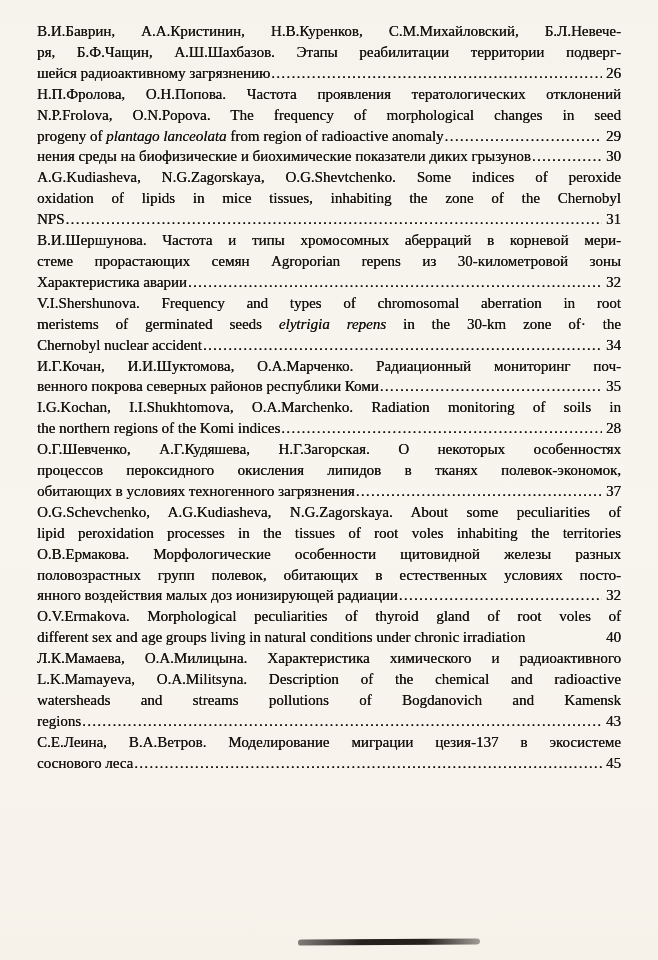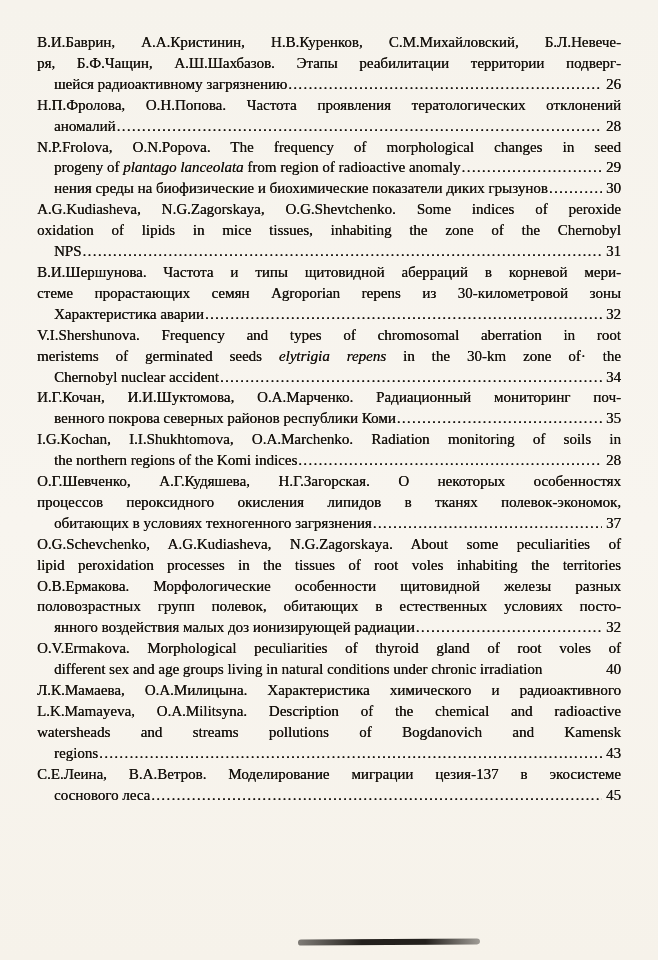--- a/index.html
+++ b/index.html
@@ -8,36 +8,35 @@
   body {
     position: relative;
     overflow: hidden;
     background: linear-gradient(180deg, #f6f3ec 0%, #f8f5ef 55%, #f6f2ea 100%);
     font-family: "Liberation Serif", "DejaVu Serif", serif;
     color: #17130e;
   }
   .page-inner {
     position: absolute;
     left: 37px;
-    top: 32px;
+    top: 21px;
     width: 584px;
   }
   .toc-entry {
     font-size: 15px;
     line-height: 20.9px;
     text-shadow: 0.2px 0 0 currentColor; 
   }
   .line {
     text-align: justify;
     text-align-last: justify;
   }
   .lastline {
     display: flex;
     align-items: flex-end;
-    margin-left: 17px;
   }
   .lasttext { flex: 0 1 auto; white-space: nowrap; }
   .dots {
     flex: 1 1 auto;
     min-width: 0;
     overflow: hidden;
     white-space: nowrap;
     margin: 0 2px 0 1px;
   }
   .dots::after {
@@ -71,25 +70,20 @@
       <div class="line"><span>ря, Б.Ф.Чащин, А.Ш.Шахбазов. Этапы реабилитации территории подверг-</span></div>
       <div class="line lastline">
       <span class="lasttext"><span>шейся радиоактивному загрязнению</span></span>
       <span class="dots"></span>
       <span class="pagenum">26</span>
     </div>
   </div>
 
   <div class="toc-entry">
     <div class="line"><span>Н.П.Фролова, О.Н.Попова. Частота проявления тератологических отклонений</span></div>
-      <div class="line lastline">
-      <span class="lasttext"><span>аномалий</span></span>
-      <span class="dots"></span>
-      <span class="pagenum">28</span>
-    </div>
   </div>
 
   <div class="toc-entry">
     <div class="line"><span>N.P.Frolova, O.N.Popova. The frequency of morphological changes in seed</span></div>
       <div class="line lastline">
       <span class="lasttext"><span>progeny of </span><span class="italic">plantago lanceolata</span><span> from region of radioactive anomaly</span></span>
       <span class="dots"></span>
       <span class="pagenum">29</span>
     </div>
   </div>
@@ -106,21 +100,21 @@
     <div class="line"><span>A.G.Kudiasheva, N.G.Zagorskaya, O.G.Shevtchenko. Some indices of peroxide</span></div>
       <div class="line"><span>oxidation of lipids in mice tissues, inhabiting the zone of the Chernobyl</span></div>
       <div class="line lastline">
       <span class="lasttext"><span>NPS</span></span>
       <span class="dots"></span>
       <span class="pagenum">31</span>
     </div>
   </div>
 
   <div class="toc-entry">
-    <div class="line"><span>В.И.Шершунова. Частота и типы щитовидной аберраций в корневой мери-</span></div>
+    <div class="line"><span>В.И.Шершунова. Частота и типы хромосомных аберраций в корневой мери-</span></div>
       <div class="line"><span>стеме прорастающих семян Agroporian repens из 30-километровой зоны</span></div>
       <div class="line lastline">
       <span class="lasttext"><span>Характеристика аварии</span></span>
       <span class="dots"></span>
       <span class="pagenum">32</span>
     </div>
   </div>
 
   <div class="toc-entry">
     <div class="line"><span>V.I.Shershunova. Frequency and types of chromosomal aberration in root</span></div>

